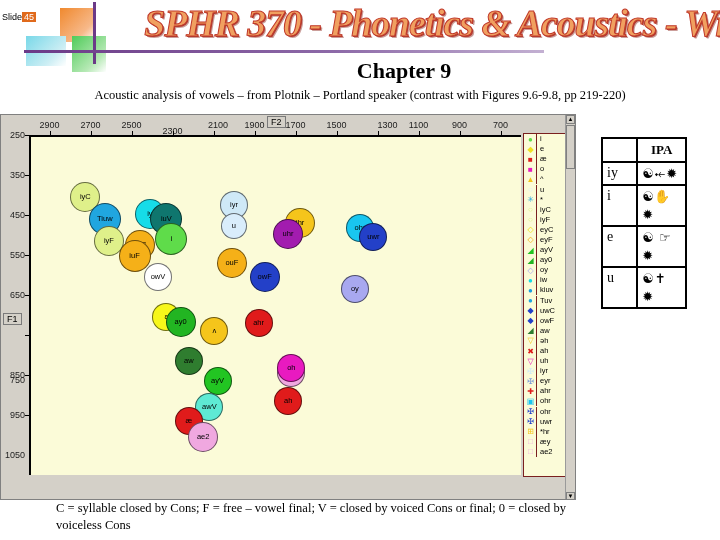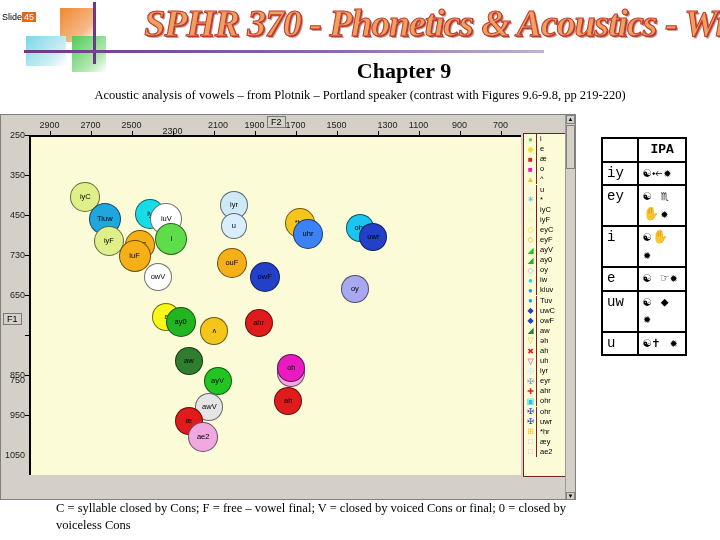--- a/index.html
+++ b/index.html
@@ -130,21 +130,21 @@
   #caption{
     position:absolute;left:56px;top:500px;width:540px;
     font-family:"Liberation Serif", serif;font-size:12.5px;color:#000;
     line-height:1.35;
   }
 
   
   #ipa-table{
     position:absolute;left:601px;top:137px;width:86px;
     border-collapse:collapse;
-    font-family:Liberation Mono, monospace;
+    font-family:Liberation Serif, serif;
   }
   #ipa-table td{
     border:2px solid #000;font-size:14px;color:#000;
     padding:2px 4px;vertical-align:top;
   }
   #ipa-table td.lbl{width:30px;text-align:left;}
   #ipa-table td.gly{
     width:46px;text-align:left;font-size:13px;letter-spacing:1px;line-height:1.35;
     word-break:break-word;
   }
@@ -182,21 +182,21 @@
         </div>
         <div class="bubble" title="Tiuw" style="left: 57.8px; top: 66px; width: 32px; height: 32px; background: rgb(32, 166, 223);">
           <span>Tiuw</span>
         </div>
         <div class="bubble" title="iyF" style="left: 62.9px; top: 89px; width: 30px; height: 30px; background: rgb(223, 240, 138);">
           <span>iyF</span>
         </div>
         <div class="bubble" title="iy" style="left: 103.9px; top: 62.2px; width: 30px; height: 30px; background: rgb(22, 220, 232);">
           <span>iy</span>
         </div>
-        <div class="bubble" title="iuV" style="left: 119.3px; top: 66px; width: 32px; height: 32px; background: #ffffff;">
+        <div class="bubble" title="iuV" style="left: 119.3px; top: 66px; width: 32px; height: 32px; background: #0f766e;">
           <span>iuV</span>
         </div>
         <div class="bubble" title="i" style="left: 124.425px; top: 86px; width: 32px; height: 32px; background: rgb(95, 220, 74);">
           <span>i</span>
         </div>
         <div class="bubble" title="ayC" style="left: 93.65px; top: 93px; width: 30px; height: 30px; background: rgb(245, 176, 24);">
           <span>ayC</span>
         </div>
         <div class="bubble" title="iuF" style="left: 87.525px; top: 103.2px; width: 32px; height: 32px; background: rgb(245, 176, 24);">
           <span>iuF</span>
@@ -209,21 +209,21 @@
         </div>
         <div class="bubble" title="ouF" style="left: 185.9px; top: 111px; width: 30px; height: 30px; background: rgb(245, 176, 24);">
           <span>ouF</span>
         </div>
         <div class="bubble" title="owF" style="left: 218.7px; top: 125px; width: 30px; height: 30px; background: rgb(35, 64, 200);">
           <span>owF</span>
         </div>
         <div class="bubble" title="*hr" style="left: 253.55px; top: 71px; width: 30px; height: 30px; background: rgb(245, 197, 27);">
           <span>*hr</span>
         </div>
-        <div class="bubble" title="uhr" style="left: 262px; top: 81.8px; width: 30px; height: 30px; background: #3b82f6;">
+        <div class="bubble" title="uhr" style="left: 242px; top: 81.8px; width: 30px; height: 30px; background: #a21caf;">
           <span>uhr</span>
         </div>
         <div class="bubble" title="ohr" style="left: 315.025px; top: 77.2px; width: 28px; height: 28px; background: rgb(25, 198, 240);">
           <span>ohr</span>
         </div>
         <div class="bubble" title="uwr" style="left: 328.35px; top: 86px; width: 28px; height: 28px; background: rgb(35, 64, 200);">
           <span>uwr</span>
         </div>
         <div class="bubble" title="owV" style="left: 113px; top: 126px; width: 28px; height: 28px; background: #ffffff; text-align: center;">
           <span>owV</span>
@@ -251,21 +251,21 @@
         </div>
         <div class="bubble" title="och" style="left: 246.35px; top: 222px; width: 28px; height: 28px; background: rgb(240, 168, 224);">
           <span>och</span>
         </div>
         <div class="bubble" title="oh" style="left: 246.35px; top: 217.2px; width: 28px; height: 28px; background: rgb(232, 26, 192);">
           <span>oh</span>
         </div>
         <div class="bubble" title="ah" style="left: 243.275px; top: 250px; width: 28px; height: 28px; background: rgb(224, 27, 27);">
           <span>ah</span>
         </div>
-        <div class="bubble" title="awV" style="left: 164.35px; top: 256px; width: 28px; height: 28px; background: #e5e5e5;">
+        <div class="bubble" title="awV" style="left: 164.35px; top: 256px; width: 28px; height: 28px; background: #5eead4;">
           <span>awV</span>
         </div>
         <div class="bubble" title="æ" style="left: 143.85px; top: 270px; width: 28px; height: 28px; background: rgb(224, 27, 27);">
           <span>æ</span>
         </div>
         <div class="bubble" title="ae2" style="left: 157.2px; top: 285px; width: 30px; height: 30px; background: rgb(240, 168, 224);">
           <span>ae2</span>
         </div>
       </div>
   </div>
@@ -296,21 +296,21 @@
       <div class="xtick" style="left: 499.5px;">700</div>
       <div class="xtickmark" style="left: 499.5px;"></div>
     </div>
   <div id="yaxis-ticks">
       <div class="ytick" style="top: 20px;">250</div>
       <div class="ytickmark" style="top: 20px;"></div>
       <div class="ytick" style="top: 60px;">350</div>
       <div class="ytickmark" style="top: 60px;"></div>
       <div class="ytick" style="top: 100px;">450</div>
       <div class="ytickmark" style="top: 100px;"></div>
-      <div class="ytick" style="top: 140px;">730</div>
+      <div class="ytick" style="top: 140px;">550</div>
       <div class="ytickmark" style="top: 140px;"></div>
       <div class="ytick" style="top: 180px;">650</div>
       <div class="ytickmark" style="top: 180px;"></div>
       <div class="ytick" style="top: 220px; margin-top: 45px;">750</div>
       <div class="ytickmark" style="top: 220px;"></div>
       <div class="ytick" style="top: 260px;">850</div>
       <div class="ytickmark" style="top: 260px;"></div>
       <div class="ytick" style="top: 300px;">950</div>
       <div class="ytickmark" style="top: 300px;"></div>
       <div class="ytick" style="top: 340px;">1050</div>
@@ -460,33 +460,25 @@
   <tbody id="ipa-body">
       <tr>
         <td class="lbl">&nbsp;</td>
         <td class="gly hdr">IPA</td>
       </tr>
       <tr>
         <td class="lbl">iy</td>
         <td class="gly">☯⤝✹</td>
       </tr>
       <tr>
-        <td class="lbl">ey</td>
-        <td class="gly">☯ ♏ ✋✹</td>
-      </tr>
-      <tr>
         <td class="lbl">i</td>
         <td class="gly">☯✋ ✹</td>
       </tr>
       <tr>
         <td class="lbl">e</td>
         <td class="gly">☯ ☞✹</td>
       </tr>
       <tr>
-        <td class="lbl">uw</td>
-        <td class="gly">☯ ◆ ✹</td>
-      </tr>
-      <tr>
         <td class="lbl">u</td>
         <td class="gly">☯✝ ✹</td>
       </tr>
     </tbody>
 </table>
 
 </body></html>

